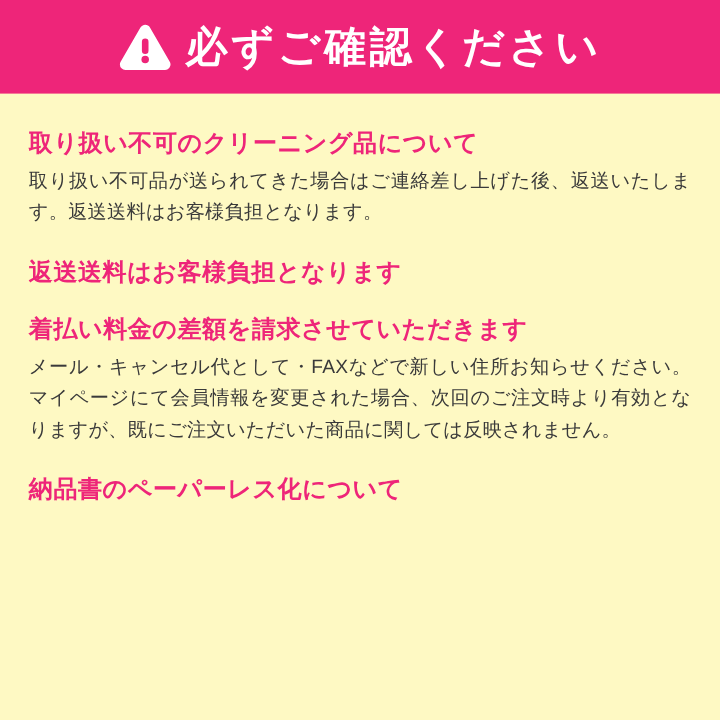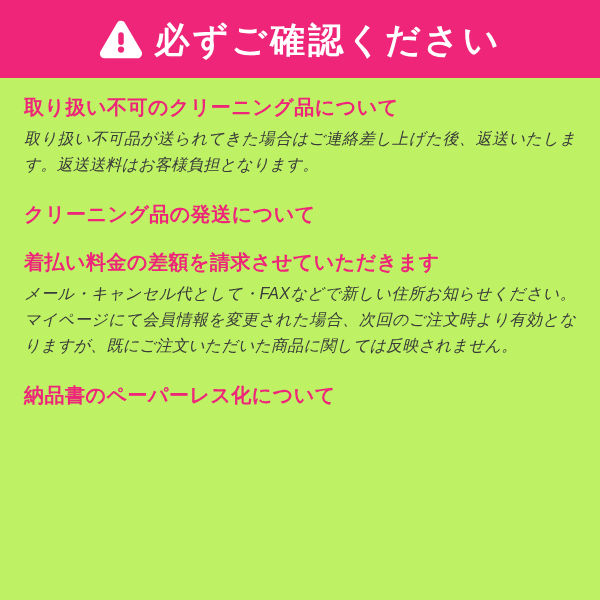--- a/index.html
+++ b/index.html
@@ -5,21 +5,21 @@
   html, body {
     margin: 0;
     padding: 0;
     background: #ffffff;
     font-family: "Liberation Sans", sans-serif;
   }
   .page {
     position: relative;
     width: 600px;
     height: 600px;
-    background: #bef264;
+    background: #fef9c3;
     overflow: hidden;
   }
   .banner {
     width: 600px;
     height: 78px;
     background: #EE2579;
     display: flex;
     align-items: center;
     justify-content: center;
     gap: 12px;
@@ -37,37 +37,36 @@
     font-size: 35px;
     font-weight: bold;
     letter-spacing: 3px;
     line-height: 1;
     white-space: nowrap;
   }
   .content {
     padding: 0 24px;
   }
   .notice-section { margin-top: 24px; }
-  .notice-section.first { margin-top: 17px; }
+  .notice-section.first { margin-top: 30px; }
   .section-heading {
     margin: 0 0 7px 0;
     color: #EE2579;
     font-size: 20px;
     font-weight: bold;
     line-height: 1.2;
     letter-spacing: 0.5px;
   }
   .section-body {
     margin: 0;
     color: #3A3A3A;
     font-size: 16px;
     line-height: 26px;
     text-align: justify;
     letter-spacing: 0.2px;
-    font-style: italic;
   }
   .price-highlight {
     color: #EE2579;
     font-weight: bold;
     font-size: 20px;
   }
 </style>
 </head>
 <body>
 
@@ -88,21 +87,21 @@
 
     <section class="notice-section first">
       <h2 class="section-heading">取り扱い不可のクリーニング品について</h2>
       <p class="section-body">取り扱い不可品が送られてきた場合はご連絡差し上げた後、返送いたします。返送送料はお客様負担となります。</p>
     </section>
 
     <section class="notice-section">
     </section>
 
     <section class="notice-section">
-      <h2 class="section-heading">クリーニング品の発送について</h2>
+      <h2 class="section-heading">返送送料はお客様負担となります</h2>
     </section>
 
     <section class="notice-section">
       <h2 class="section-heading">着払い料金の差額を請求させていただきます</h2>
       <p class="section-body">メール・キャンセル代として・FAXなどで新しい住所お知らせください。マイページにて会員情報を変更された場合、次回のご注文時より有効となりますが、既にご注文いただいた商品に関しては反映されません。</p>
     </section>
 
     <section class="notice-section">
       <h2 class="section-heading">納品書のペーパーレス化について</h2>
 

